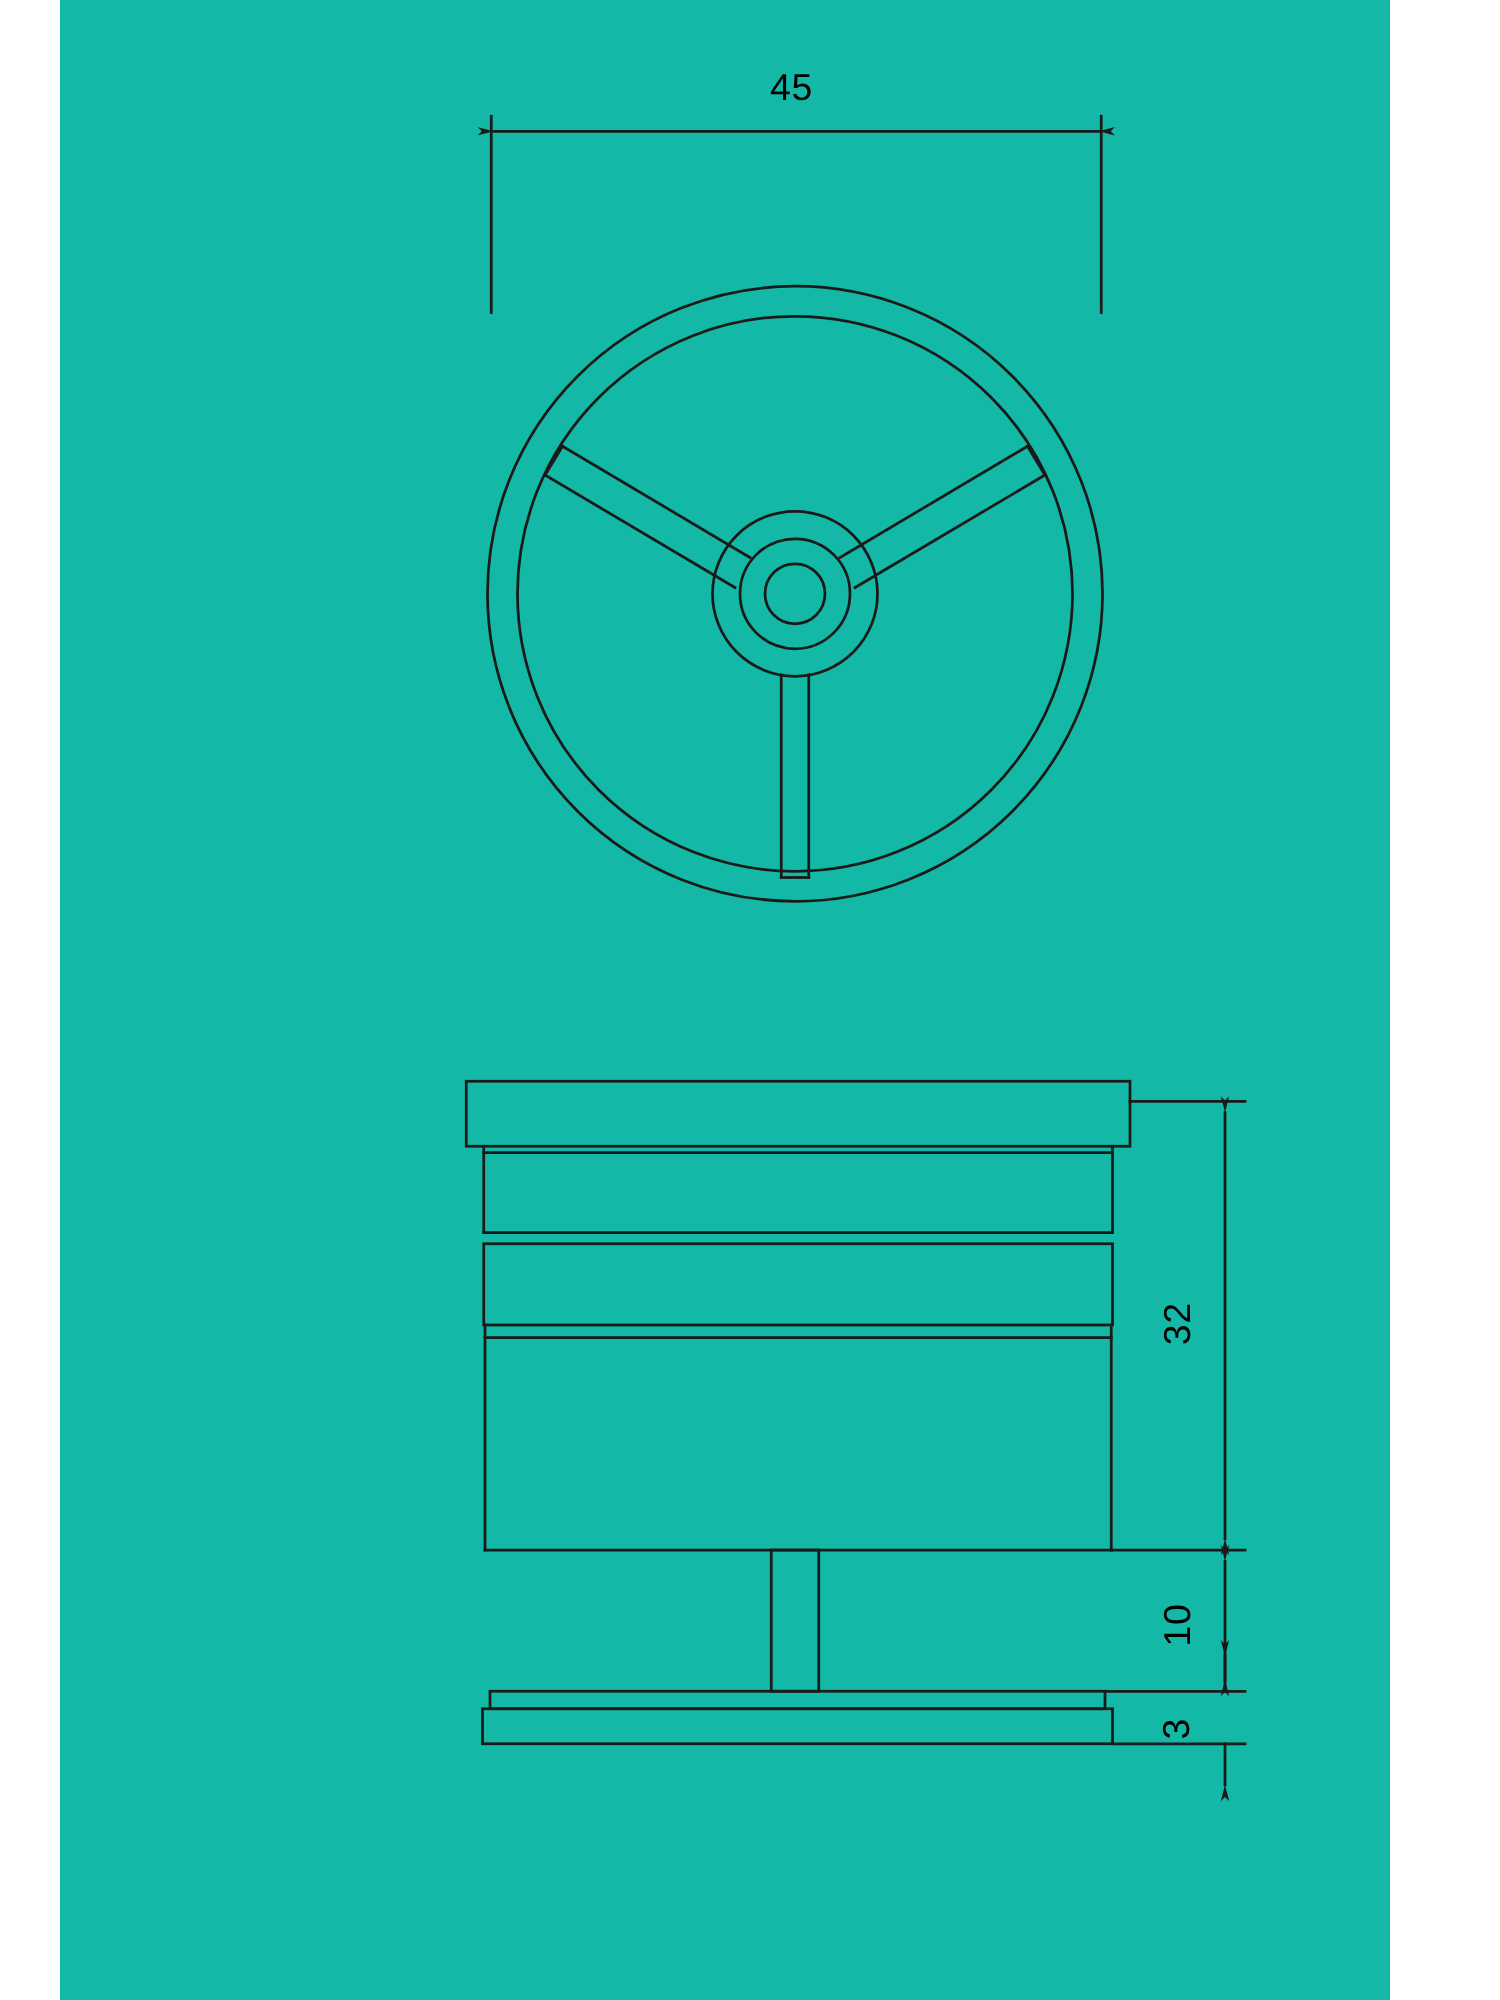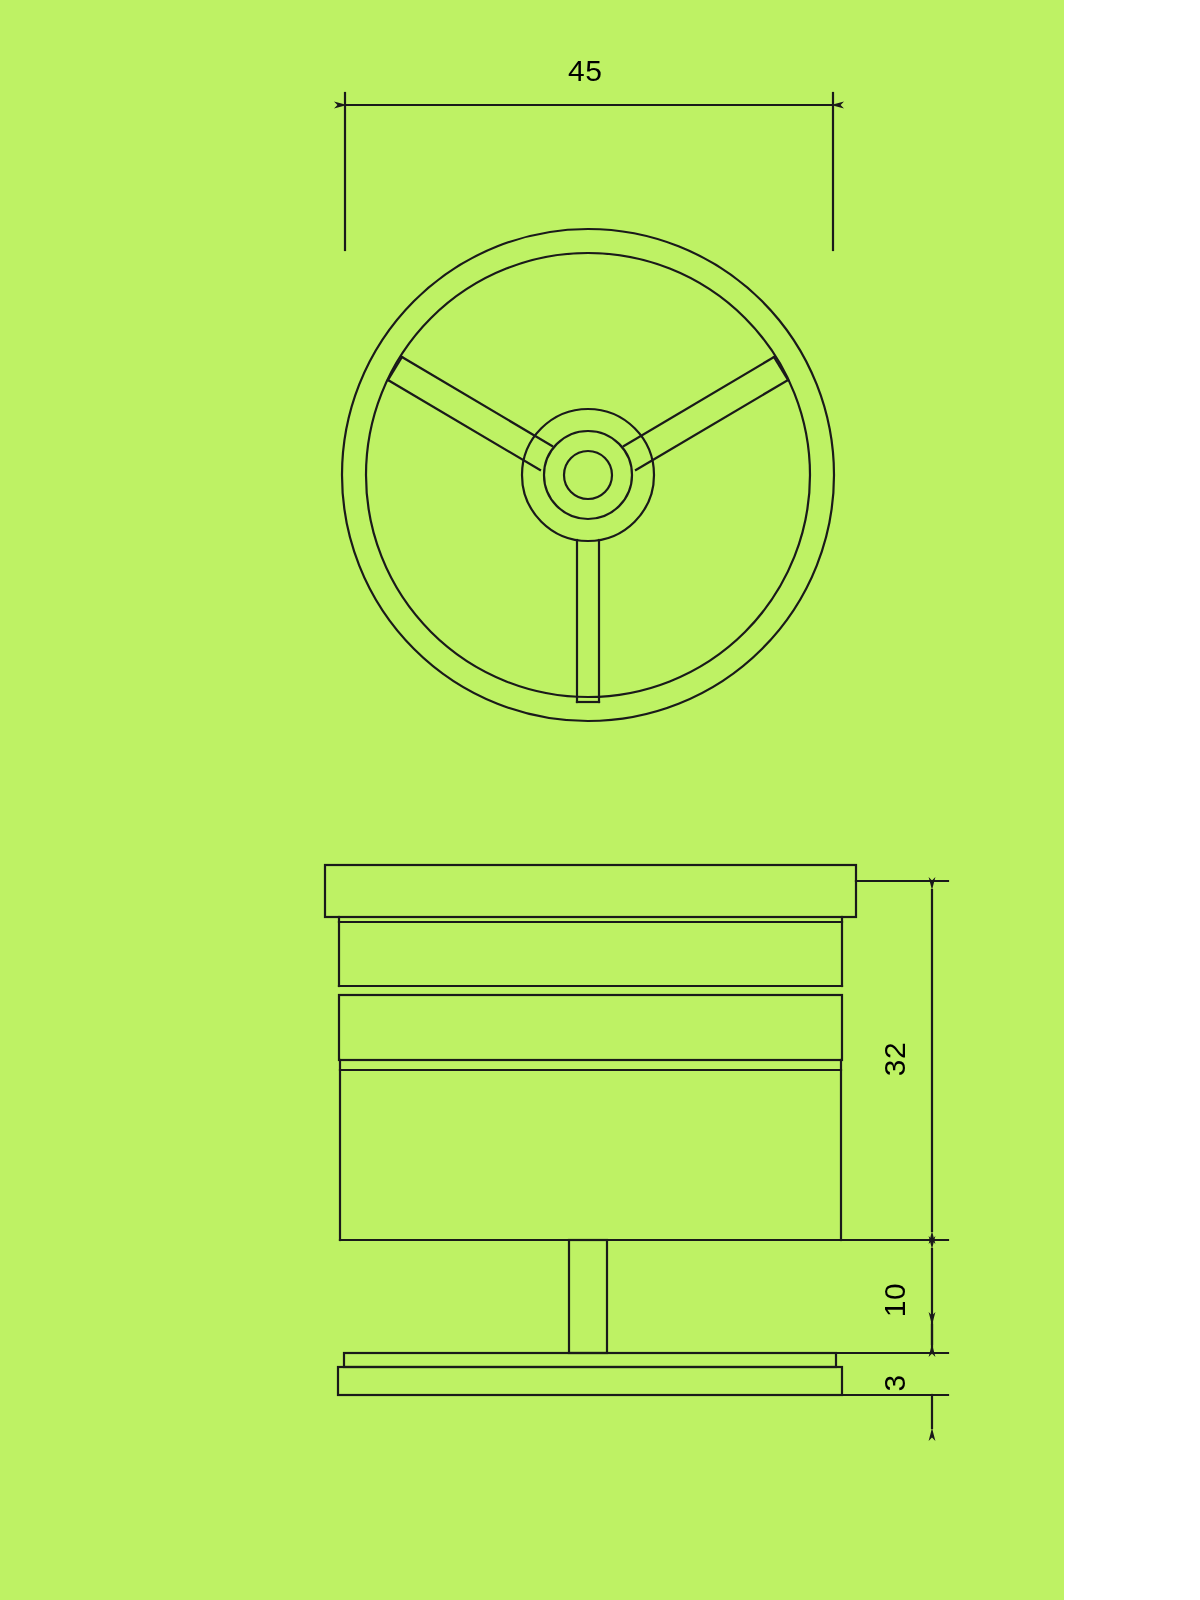--- a/index.html
+++ b/index.html
@@ -8,22 +8,23 @@
     background: #ffffff;
   }
   body {
     font-family: "Liberation Sans", sans-serif;
     color: #000000;
   }
   #sheet {
     position: relative;
     width: 1064px;
     height: 1600px;
-    background: #bef264;
+    background: #14b8a6;
     overflow: hidden;
+    margin-left: 48px;
   }
   #drawing {
     position: absolute;
     left: 0;
     top: 0;
     width: 1200px;
     height: 1600px;
   }
   .dim-text {
     position: absolute;

